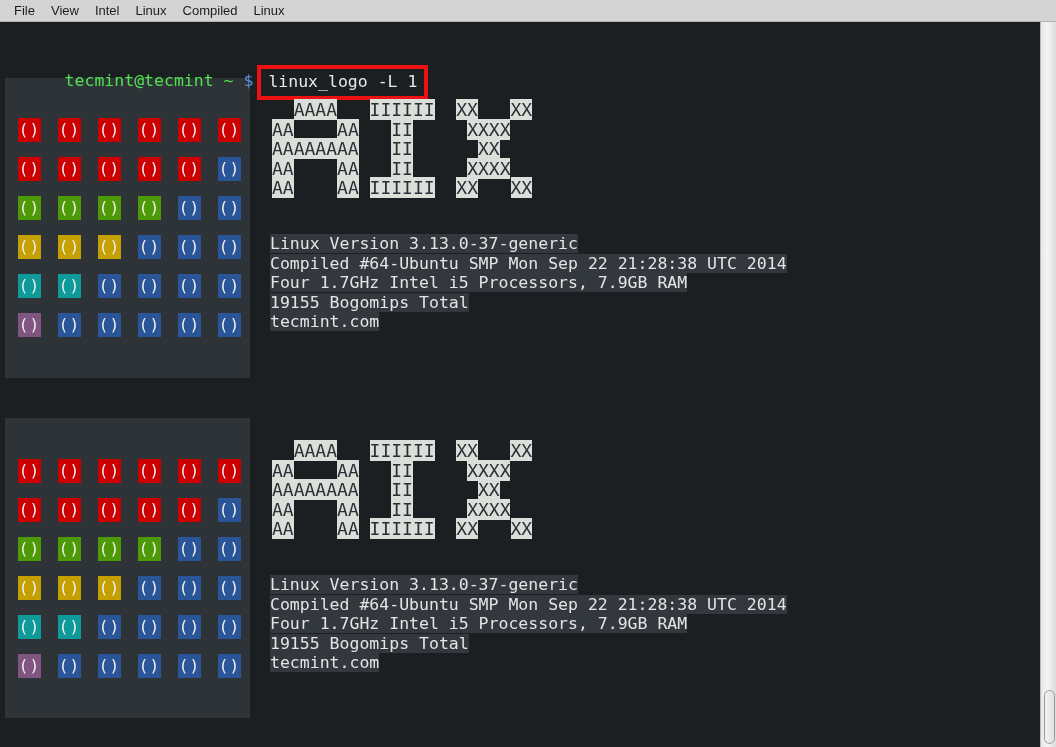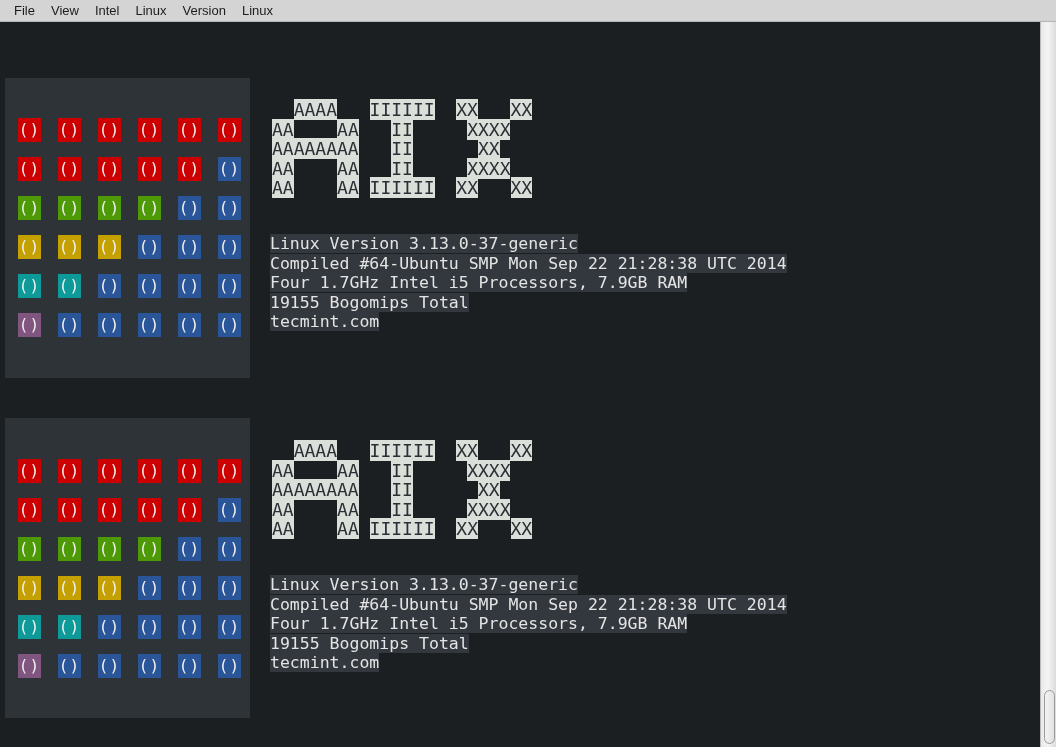--- a/index.html
+++ b/index.html
@@ -163,29 +163,32 @@
 </head>
 <body>
 
 <div class="window">
 
   <div class="menubar">
     <div class="menu-item">File</div>
     <div class="menu-item">View</div>
     <div class="menu-item">Intel</div>
     <div class="menu-item">Linux</div>
-    <div class="menu-item">Version</div>
+    <div class="menu-item">Compiled</div>
     <div class="menu-item">Linux</div>
   </div>
 
   <div class="term">
 
     <div class="panel panel-a"></div>
     <div class="panel panel-b"></div>
 
+    <div class="promptline" style="top:20px;">
+      <span class="p-user">tecmint@tecmint</span><span class="p-user"> </span><span class="p-tilde">~</span><span class="p-user"> </span><span class="p-dollar">$</span><span class="cmdbox"><span class="p-cmd">linux_logo -L 1</span></span>
+    </div>
 
     <div class="grid" id="grid-first" style="top:96px;">
         <div class="grid-row"><span class="cell" style="background: rgb(204, 0, 0);">()</span><span class="cell" style="background: rgb(204, 0, 0);">()</span><span class="cell" style="background: rgb(204, 0, 0);">()</span><span class="cell" style="background: rgb(204, 0, 0);">()</span><span class="cell" style="background: rgb(204, 0, 0);">()</span><span class="cell" style="background: rgb(204, 0, 0);">()</span></div>
         <div class="grid-row"><span class="cell" style="background: rgb(204, 0, 0);">()</span><span class="cell" style="background: rgb(204, 0, 0);">()</span><span class="cell" style="background: rgb(204, 0, 0);">()</span><span class="cell" style="background: rgb(204, 0, 0);">()</span><span class="cell" style="background: rgb(204, 0, 0);">()</span><span class="cell" style="background: rgb(42, 86, 153);">()</span></div>
         <div class="grid-row"><span class="cell" style="background: rgb(78, 154, 6);">()</span><span class="cell" style="background: rgb(78, 154, 6);">()</span><span class="cell" style="background: rgb(78, 154, 6);">()</span><span class="cell" style="background: rgb(78, 154, 6);">()</span><span class="cell" style="background: rgb(42, 86, 153);">()</span><span class="cell" style="background: rgb(42, 86, 153);">()</span></div>
         <div class="grid-row"><span class="cell" style="background: rgb(196, 160, 0);">()</span><span class="cell" style="background: rgb(196, 160, 0);">()</span><span class="cell" style="background: rgb(196, 160, 0);">()</span><span class="cell" style="background: rgb(42, 86, 153);">()</span><span class="cell" style="background: rgb(42, 86, 153);">()</span><span class="cell" style="background: rgb(42, 86, 153);">()</span></div>
         <div class="grid-row"><span class="cell" style="background: rgb(15, 154, 154);">()</span><span class="cell" style="background: rgb(15, 154, 154);">()</span><span class="cell" style="background: rgb(42, 86, 153);">()</span><span class="cell" style="background: rgb(42, 86, 153);">()</span><span class="cell" style="background: rgb(42, 86, 153);">()</span><span class="cell" style="background: rgb(42, 86, 153);">()</span></div>
         <div class="grid-row"><span class="cell" style="background: rgb(128, 85, 127);">()</span><span class="cell" style="background: rgb(42, 86, 153);">()</span><span class="cell" style="background: rgb(42, 86, 153);">()</span><span class="cell" style="background: rgb(42, 86, 153);">()</span><span class="cell" style="background: rgb(42, 86, 153);">()</span><span class="cell" style="background: rgb(42, 86, 153);">()</span></div>
       </div>
 

